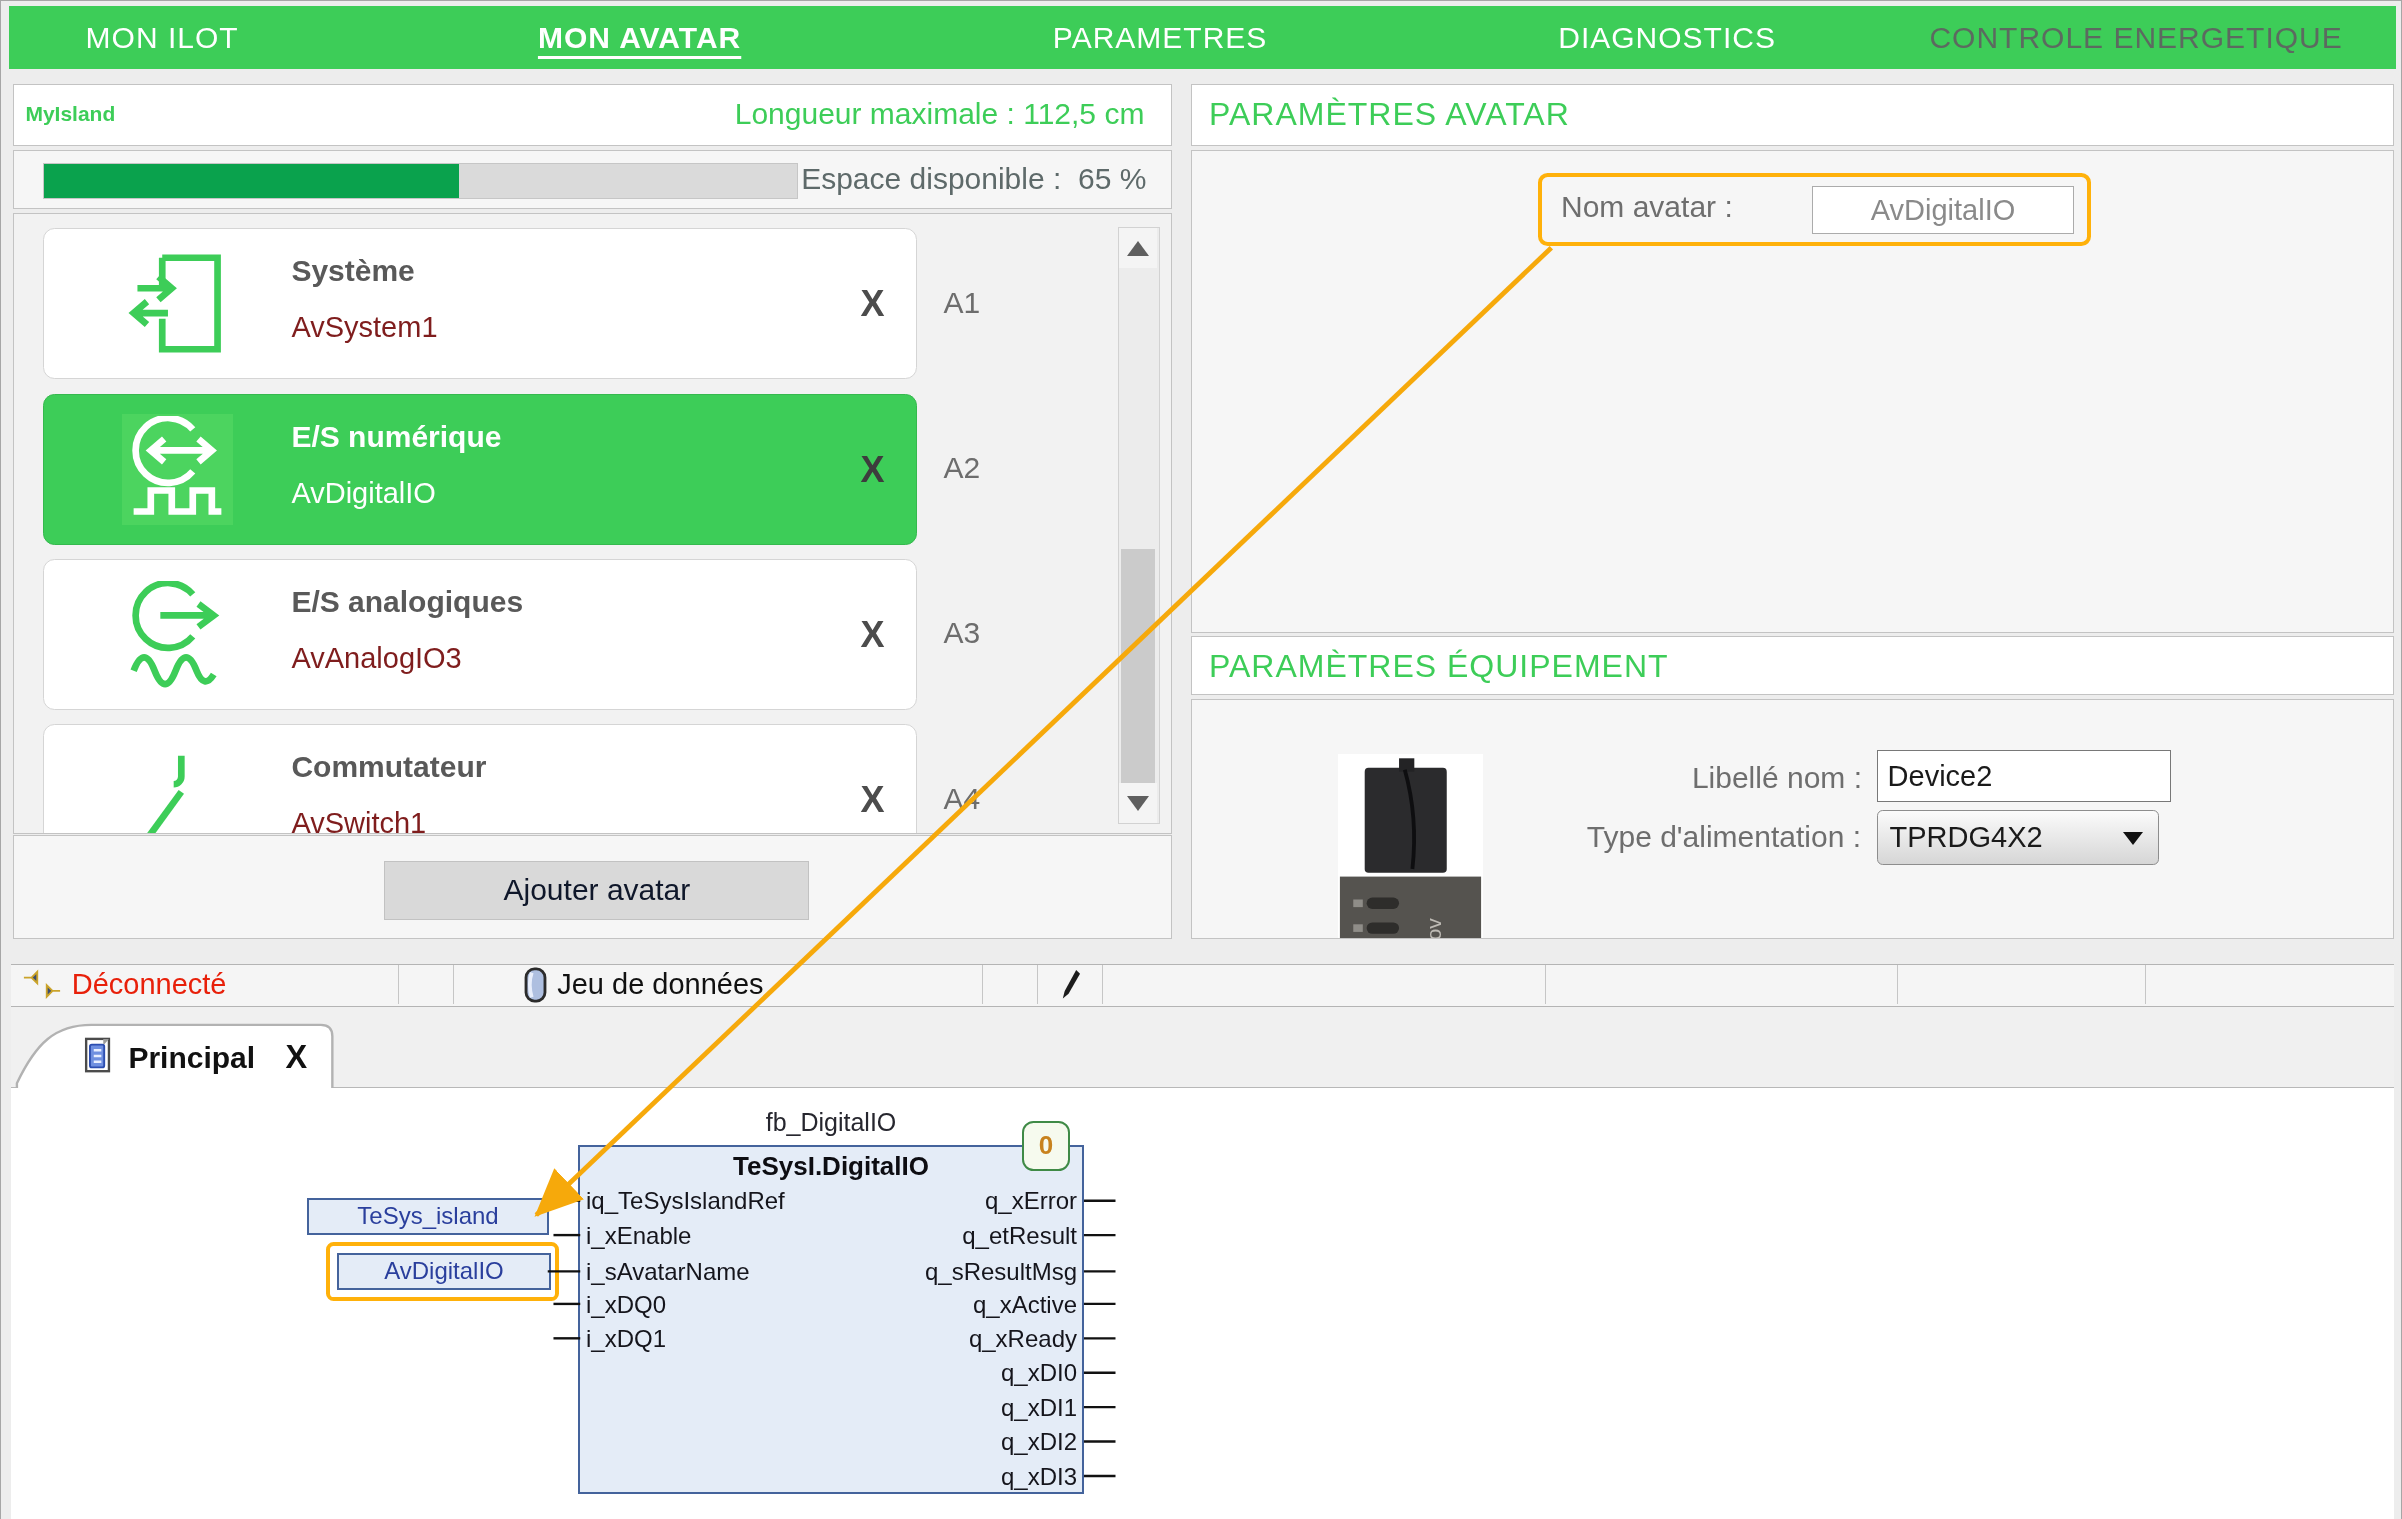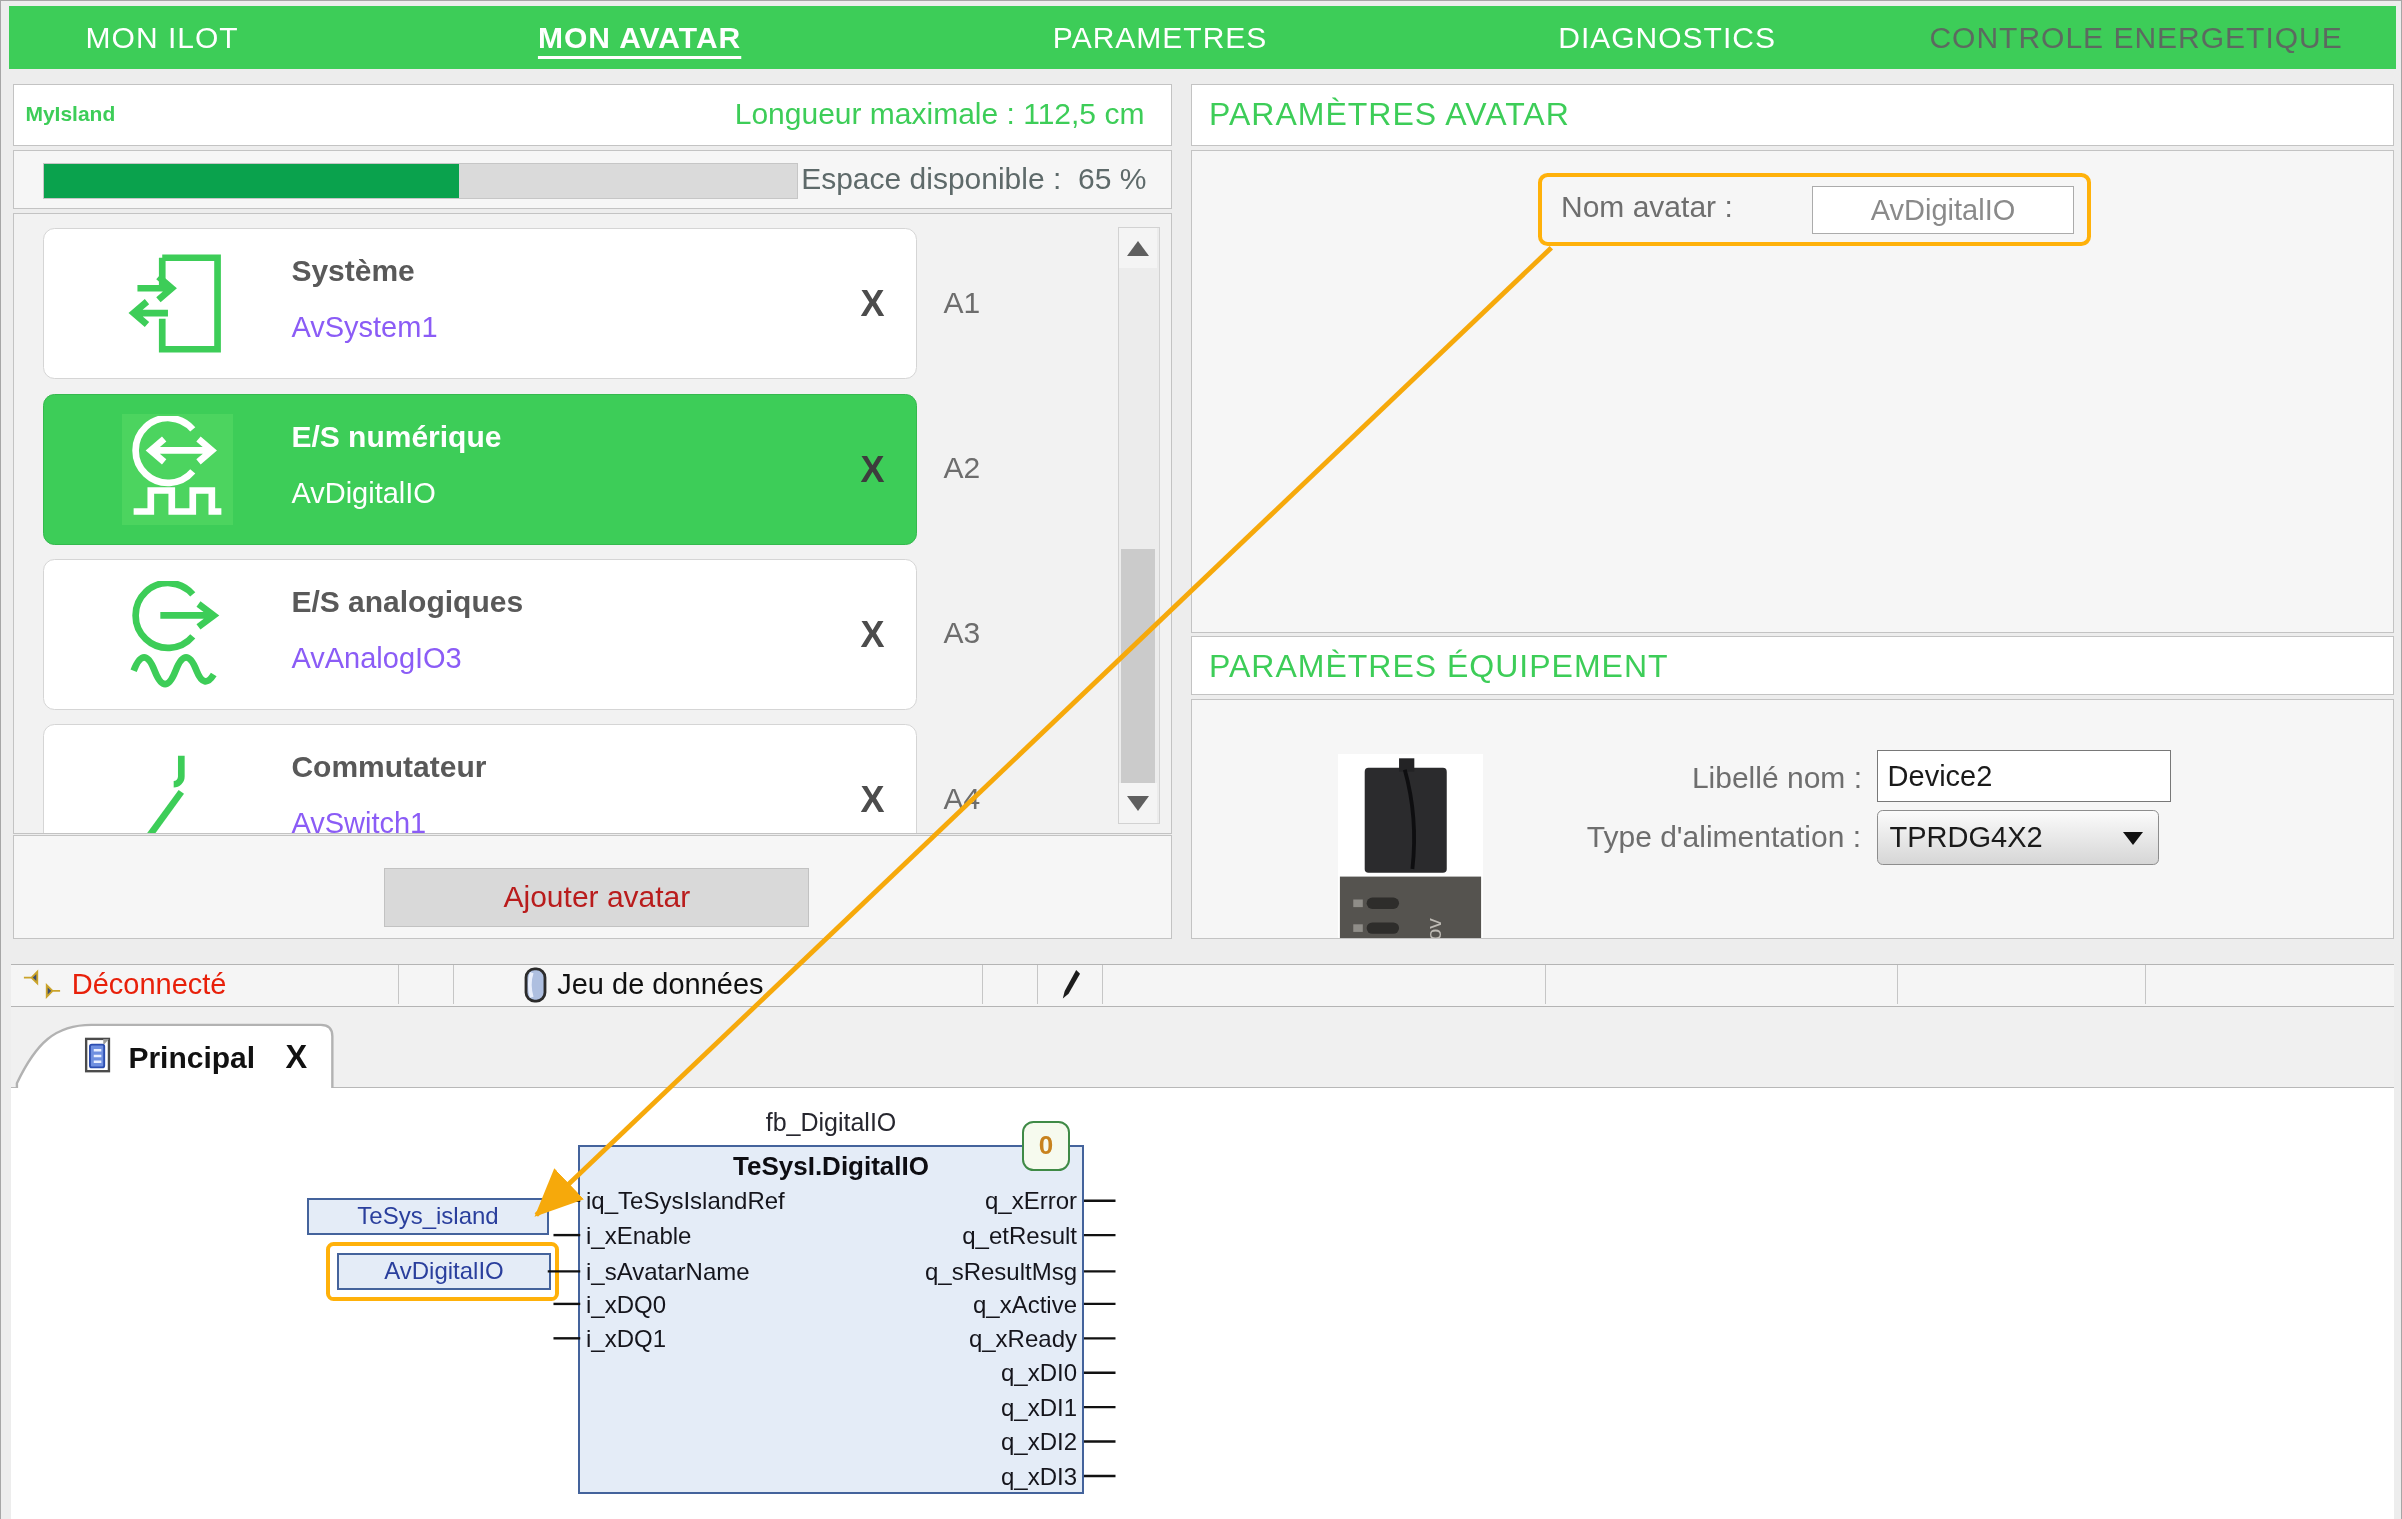--- a/index.html
+++ b/index.html
@@ -26,38 +26,38 @@
   .pbar-fill{height:100%;background:#0aa24d;}
   .pbar-label{position:absolute;right:25px;top:0;height:55px;line-height:55px;font-size:30px;color:#5e6a6a;}
 
   
   .list{left:12.4px;top:212px;width:1159px;height:621px;background:#f2f2f2;
     border:1.9px solid #c3c3c3;overflow:hidden;}
   .card{position:absolute;left:29px;width:872px;height:149px;background:#ffffff;
     border:1px solid #d5d5d5;border-radius:11.5px;cursor:pointer;}
   .card.selected{background:#3DCD58;border-color:#35b94e;}
   .card-title{position:absolute;left:247px;top:25px;font-size:30px;font-weight:bold;color:#595959;}
-  .card-sub{position:absolute;left:247px;top:82px;font-size:29px;color:#8b5cf6;}
+  .card-sub{position:absolute;left:247px;top:82px;font-size:29px;color:#7f1d1d;}
   .card.selected .card-title,.card.selected .card-sub{color:#ffffff;}
   .card-x{position:absolute;left:801px;top:48px;width:54px;height:54px;line-height:54px;
     text-align:center;font-size:36px;font-weight:800;color:#4c4c4c;cursor:pointer;}
   .card.selected .card-x{color:#3d3d3d;}
   .slot-label{position:absolute;left:929px;font-size:30px;color:#6d6d6d;}
   .icon-wrap{position:absolute;left:78px;top:19px;width:111px;height:111px;display:flex;align-items:center;justify-content:center;}
   .icon-wrap.green-bg{background:#4cd45f;}
 
   
   .sb{position:absolute;left:1104px;top:13.4px;width:40px;height:595px;background:#ececec;border:1px solid #d2d2d2;}
   .sb-btn{position:absolute;left:0;width:38px;height:40px;background:#f4f4f4;display:flex;align-items:center;justify-content:center;cursor:pointer;}
   .tri-up{width:0;height:0;border-left:11.5px solid transparent;border-right:11.5px solid transparent;border-bottom:15.3px solid #5f5f5f;}
   .tri-down{width:0;height:0;border-left:11.5px solid transparent;border-right:11.5px solid transparent;border-top:15.3px solid #5f5f5f;}
   .sb-thumb{position:absolute;left:1.9px;top:321px;width:34px;height:239px;background:#cbcbcb;cursor:pointer;}
 
   .add-btn{position:absolute;left:370px;top:25px;width:423px;height:57px;background:#d9d9d9;
-    border:1px solid #c2c2c2;font-size:30px;color:#b91c1c;text-align:center;line-height:55px;cursor:pointer;margin-top:7px;}
+    border:1px solid #c2c2c2;font-size:30px;color:#0f172a;text-align:center;line-height:55px;cursor:pointer;}
 
   
   .sec-title{font-size:32px;color:#3DCD58;line-height:58px;padding-left:17px;letter-spacing:1px;}
   .hl{border:4.8px solid #FFB10A;border-radius:9.6px;background:transparent;z-index:40;}
   .field-label{font-size:30px;color:#6e6e6e;}
   .txt-input{position:absolute;border:1.9px solid #ababab;background:#ffffff;font-size:29px;
     font-family:"Liberation Sans",sans-serif;color:#8a8a8a;text-align:center;outline:none;}
   .txt-input.dark{border:1.9px solid #787878;color:#1a1a1a;text-align:left;padding-left:9.6px;}
   .dropdown{position:absolute;border:1.9px solid #8d8d8d;border-radius:5.7px;
     background:linear-gradient(#fbfbfb,#d6d6d6);cursor:pointer;}

